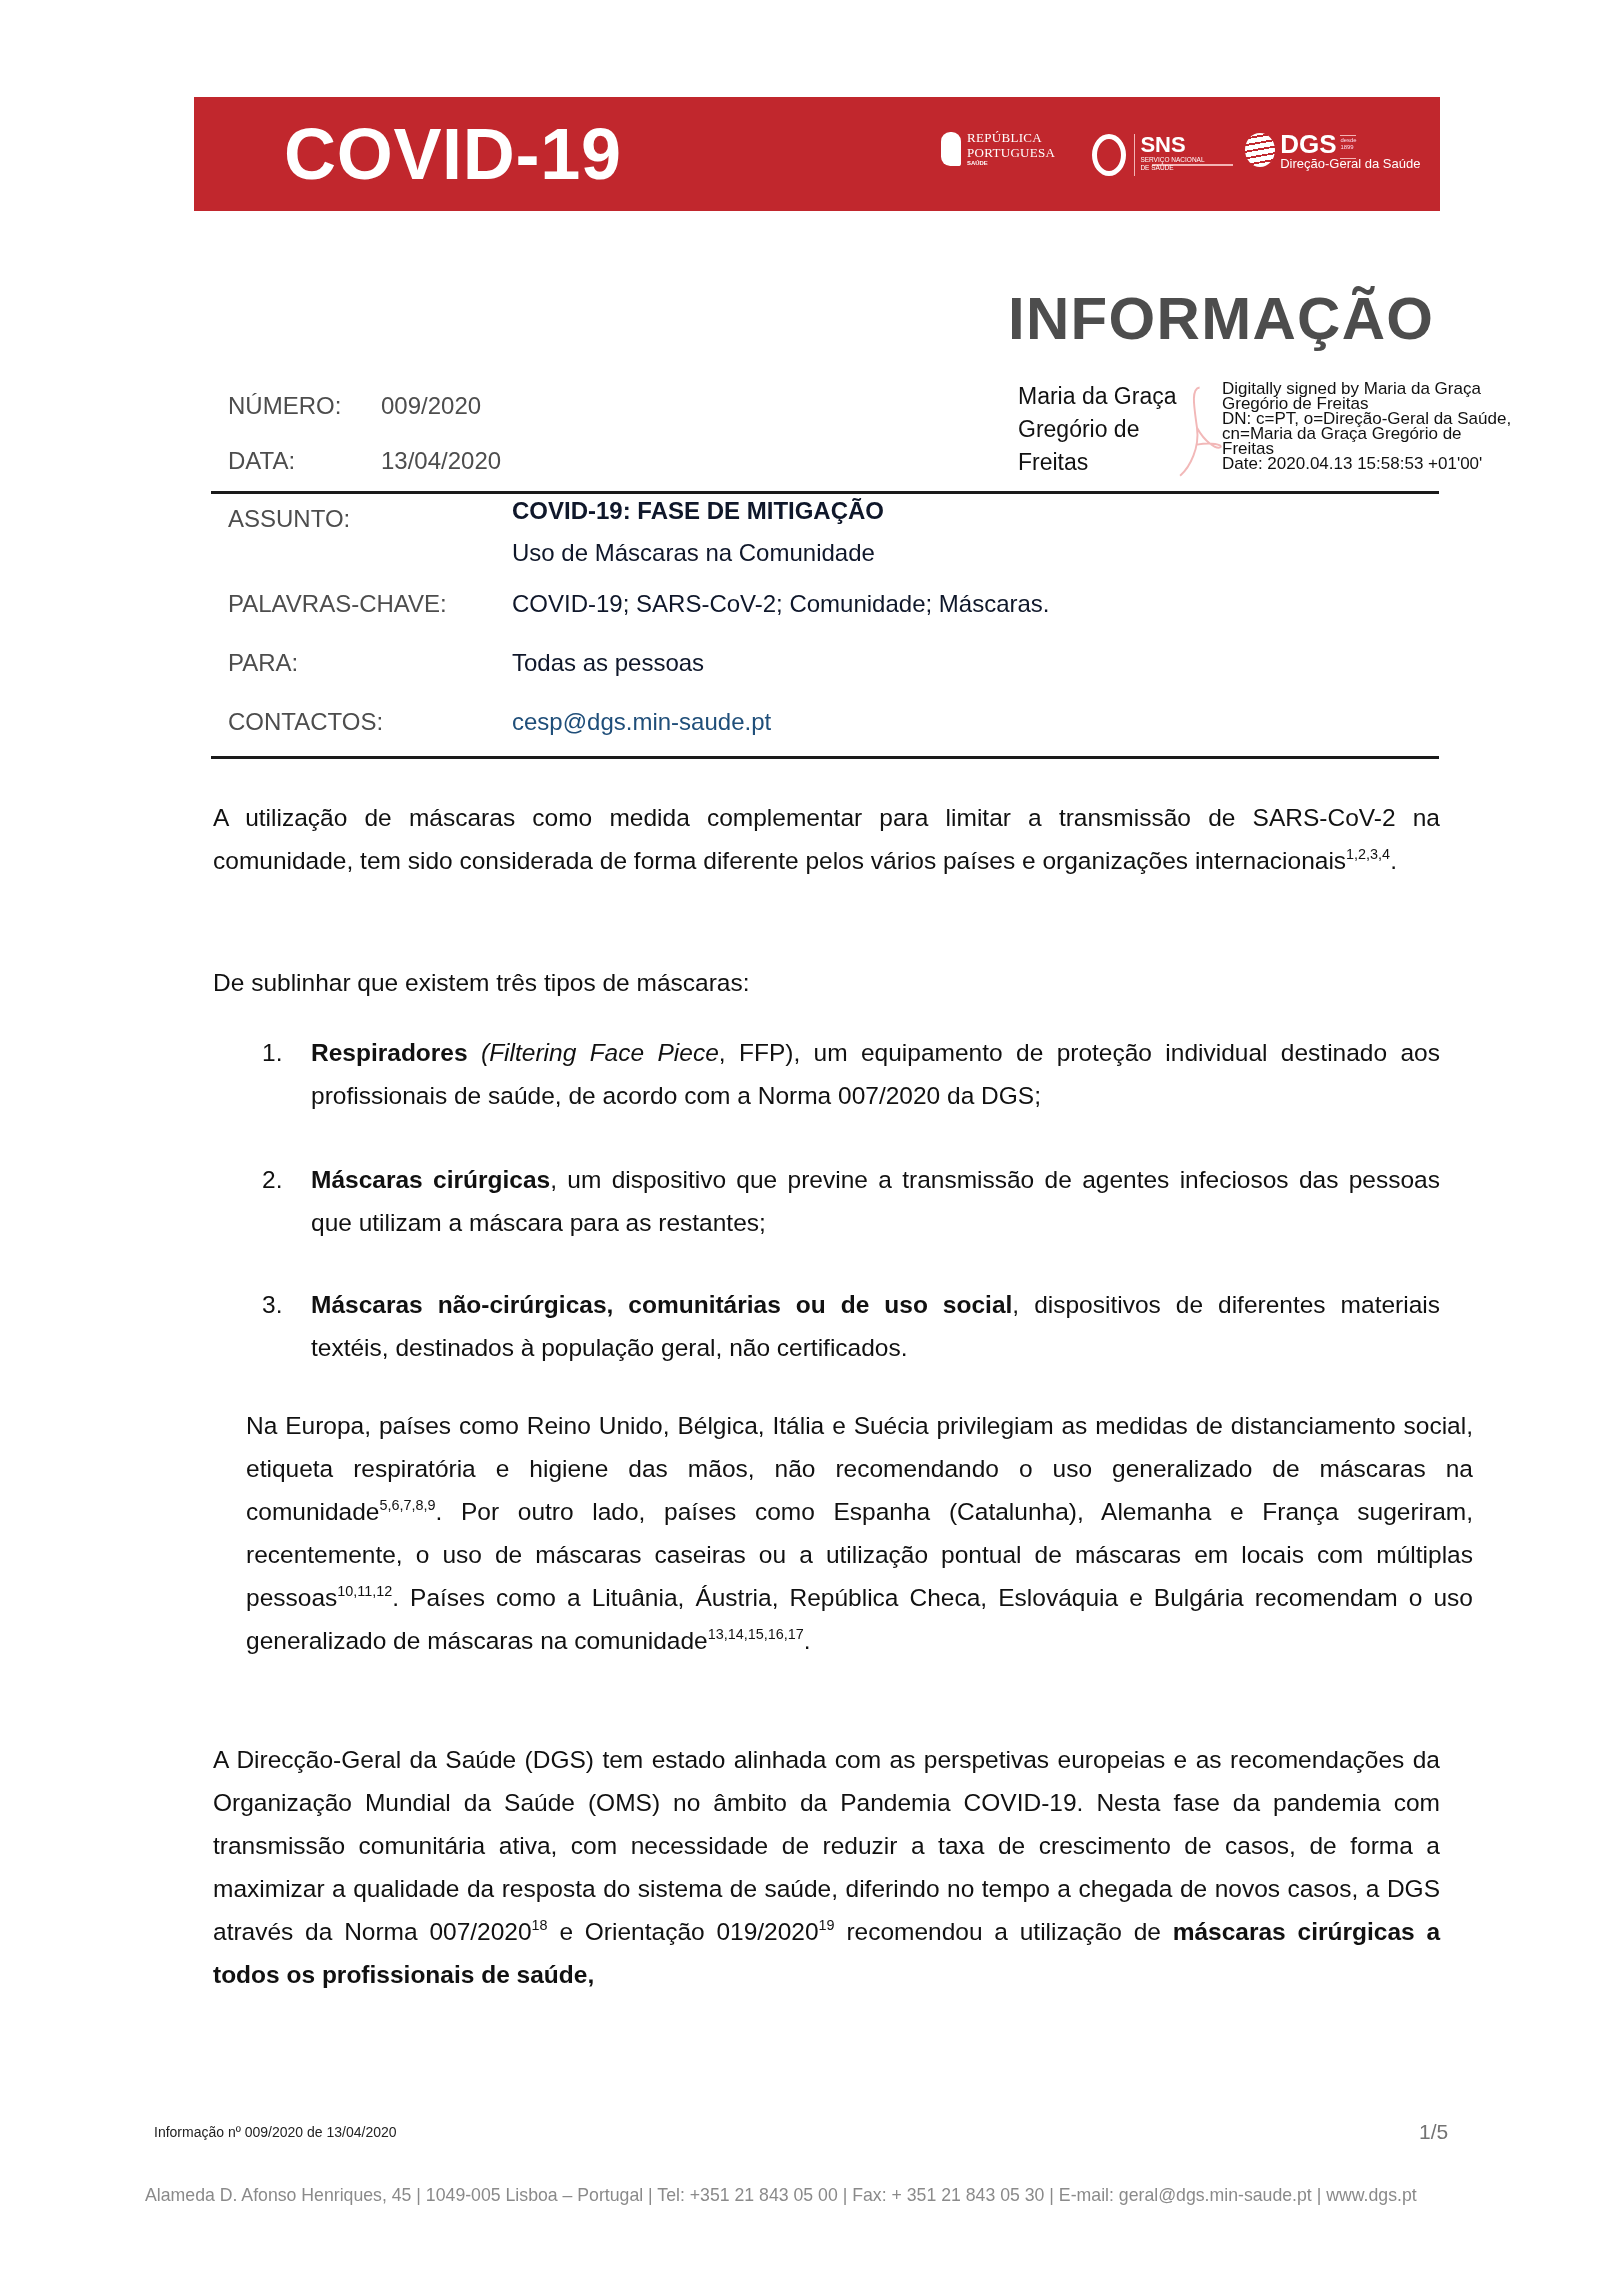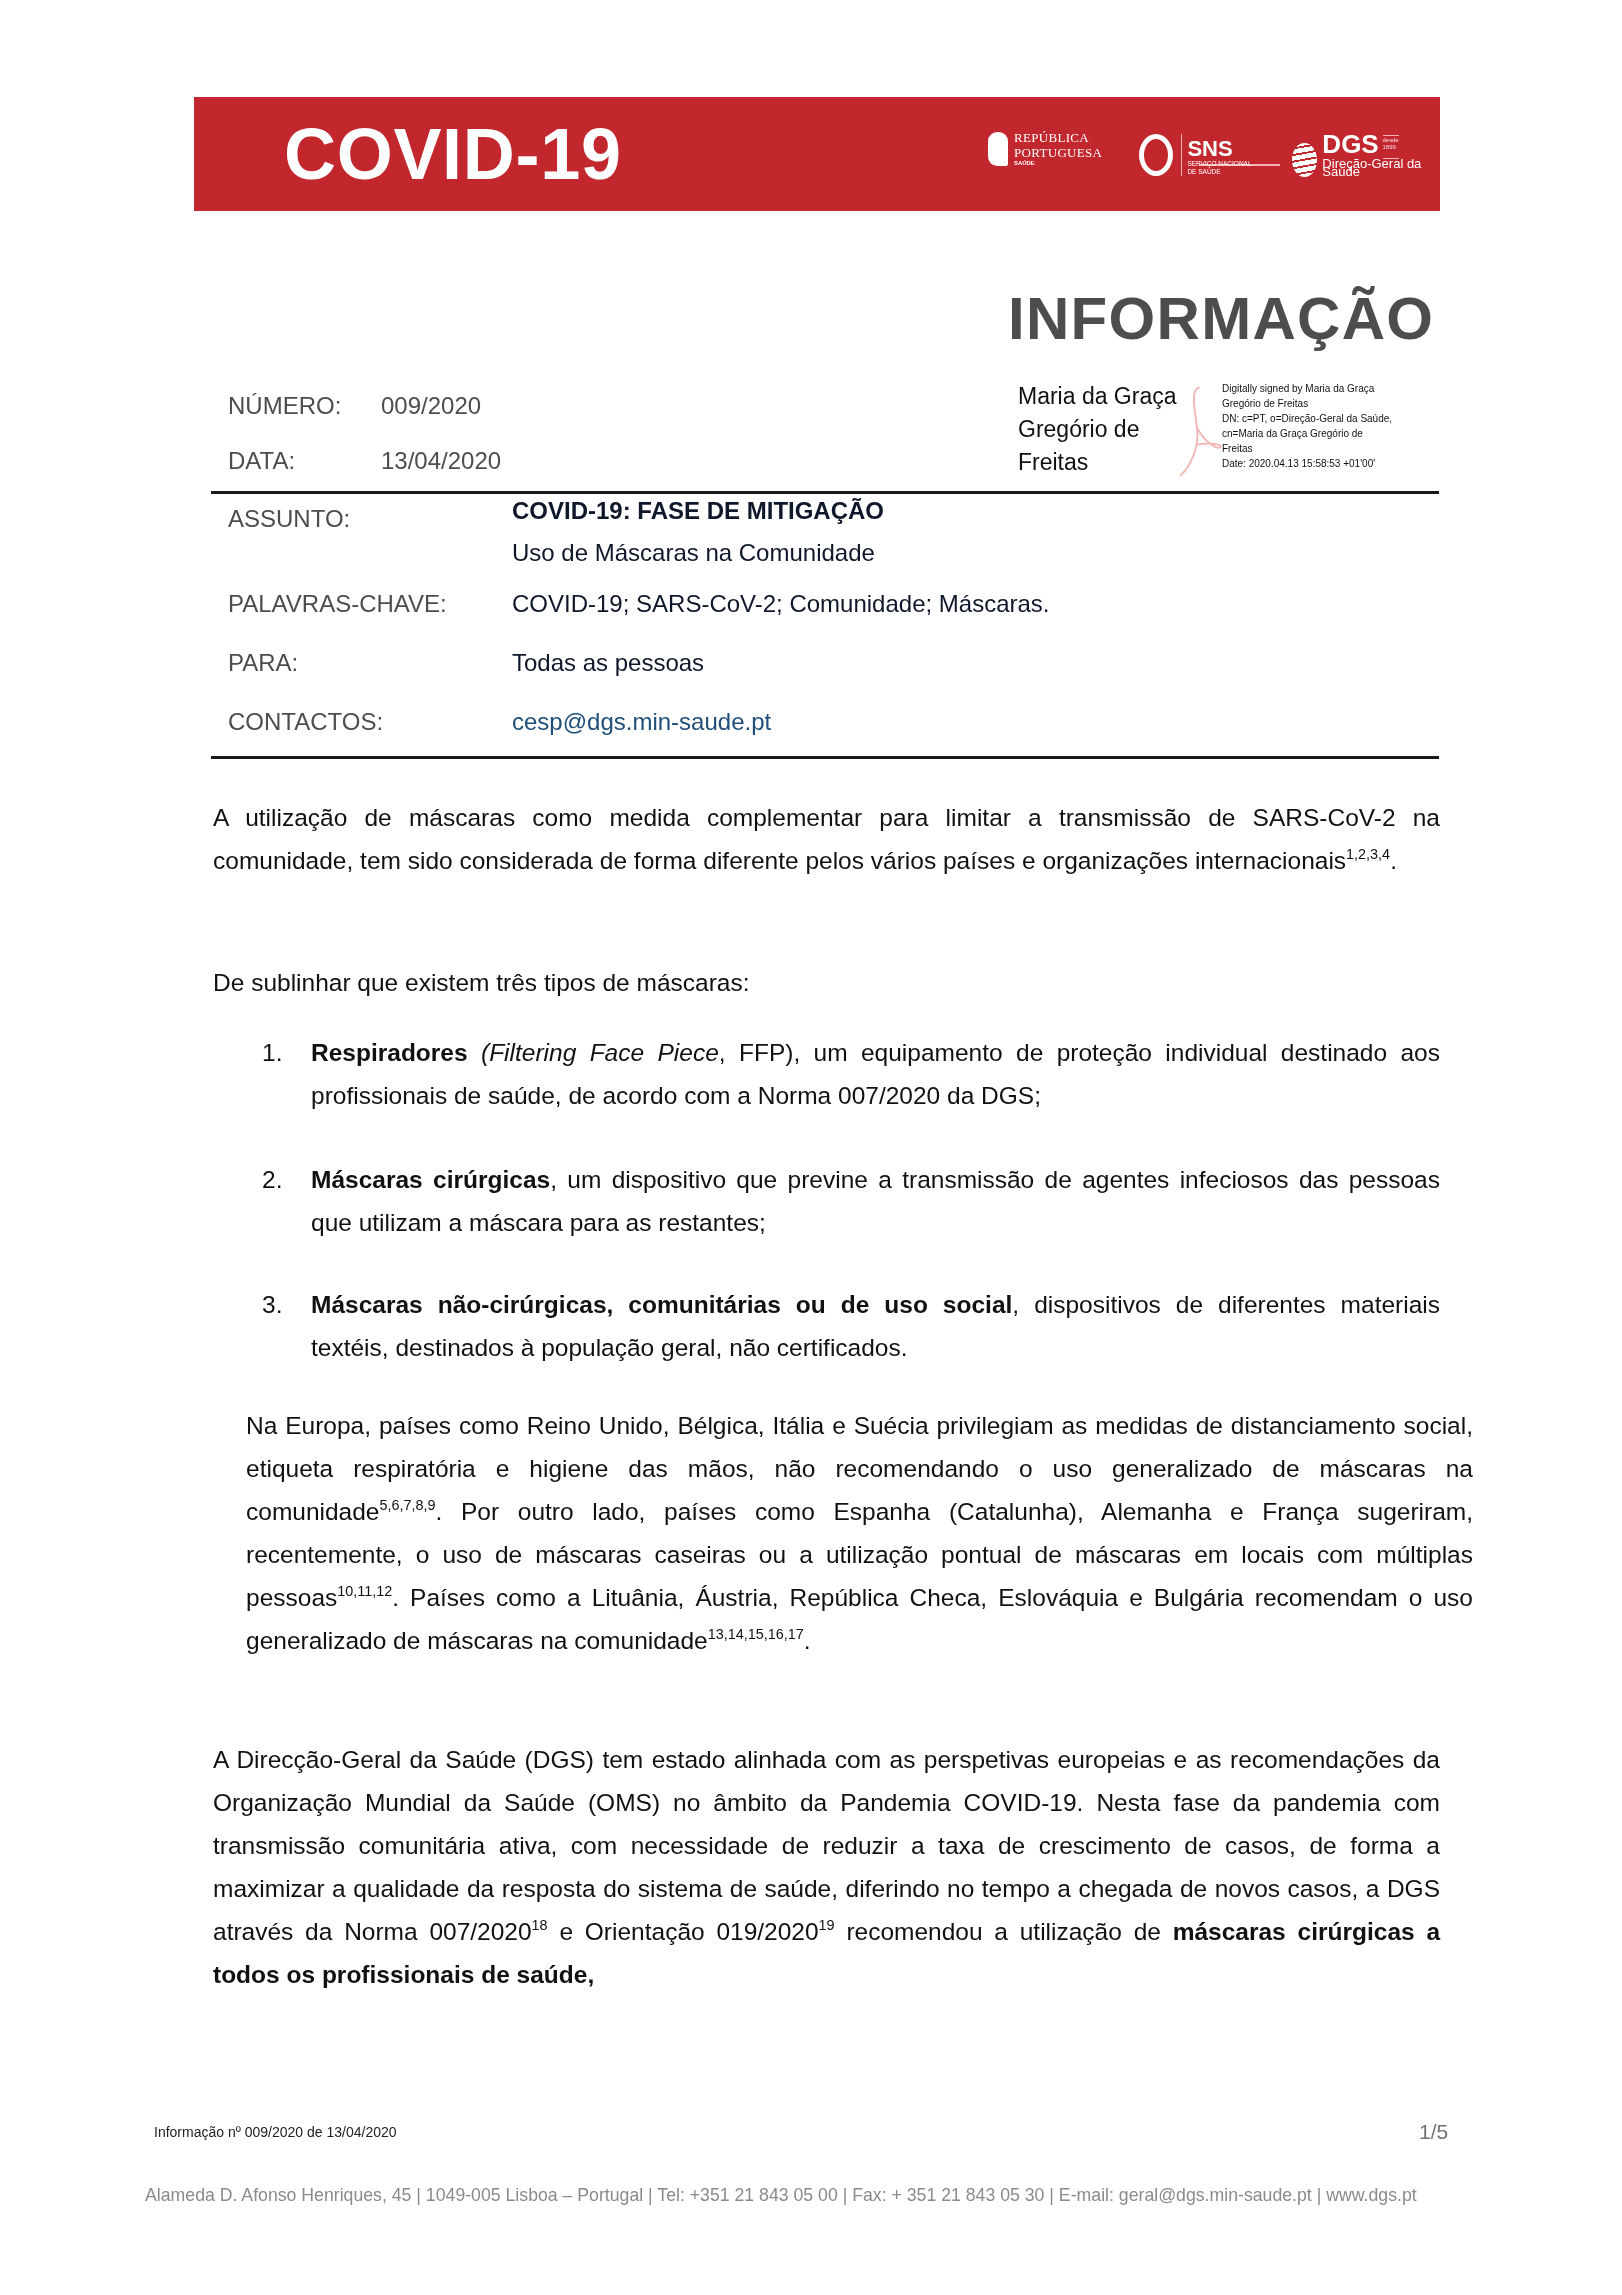--- a/index.html
+++ b/index.html
@@ -4,21 +4,21 @@
 <style>
   html, body { margin: 0; padding: 0; background: #ffffff; }
   body { width: 1623px; height: 2295px; position: relative; overflow: hidden;
          font-family: "Liberation Sans", "DejaVu Sans", sans-serif; color: #1a1a1a; }
   .abs { position: absolute; }
 
   
   #banner { left: 194px; top: 97px; width: 1246px; height: 114px; background: #c1272d; }
   #banner-title { left: 90px; top: 15.7px; font-size: 72px; font-weight: 700; color: #ffffff;
                   letter-spacing: 0.7px; line-height: 82px; }
-  .logo { position: absolute; top: 34px; color: #ffffff; display: flex; align-items: flex-end; margin-left: 47px; }
+  .logo { position: absolute; top: 34px; color: #ffffff; display: flex; align-items: center; }
   .logo-text { font-family: "Liberation Sans", sans-serif; }
   #logo-rp { left: 747px; }
   #logo-rp .mark { width: 19.6px; height: 34px; background: #fff; border-radius: 9.2px 9.2px 2.6px 9.2px; margin-right: 6.5px; margin-top: 1.3px; }
   #logo-rp .l1 { font-family: "Liberation Serif", serif; font-size: 13px; line-height: 14.4px; letter-spacing: 0.3px; }
   #logo-rp .rule { width: 81px; height: 2px; background: #f3b4b4; margin: 3.9px 0 5.2px 0; }
   #logo-rp .l3 { font-size: 5.9px; font-weight: 700; }
   #logo-sns { left: 898px; }
   #logo-sns .mark { width: 34px; height: 42px; border-radius: 50%; border: 5.9px solid #fff; box-sizing: border-box; margin-right: 7.9px; margin-top: 2.6px;}
   #logo-sns .sep { width: 1.3px; height: 42px; background: #f3b4b4; margin-right: 5.2px; margin-top: 2.6px; }
   #logo-sns .big { font-size: 22px; font-weight: 700; line-height: 22px; }
@@ -36,21 +36,21 @@
   .meta-label { font-size: 24px; color: #4d4d4d; line-height: 30px; }
   .meta-value { font-size: 24px; color: #4d4d4d; line-height: 30px; }
   #num-label { left: 228px; top: 391px; }
   #num-value { left: 381px; top: 391px; }
   #date-label { left: 228px; top: 446px; }
   #date-value { left: 381px; top: 446px; }
 
   
   #sig-name { left: 1018px; top: 380px; font-size: 23px; line-height: 33px; color: #111; }
   #sig-mark { left: 1171px; top: 382px; width: 52px; height: 98px; }
-  #sig-details { left: 1222px; top: 381px; font-size: 10px; line-height: 15px; color: #111; }
+  #sig-details { left: 1222px; top: 381px; font-size: 17px; line-height: 15px; color: #111; }
 
   
   .rule { position: absolute; left: 211px; width: 1228px; height: 2.6px; background: #1a1a1a; }
   #rule-top { top: 491px; }
   #rule-bottom { top: 756px; }
 
   
   .hdr-label { left: 228px; font-size: 24px; color: #4d4d4d; line-height: 30px; }
   .hdr-value { left: 512px; font-size: 24px; color: #0f172a; line-height: 30px; }
   #subject-label { top: 504px; }

